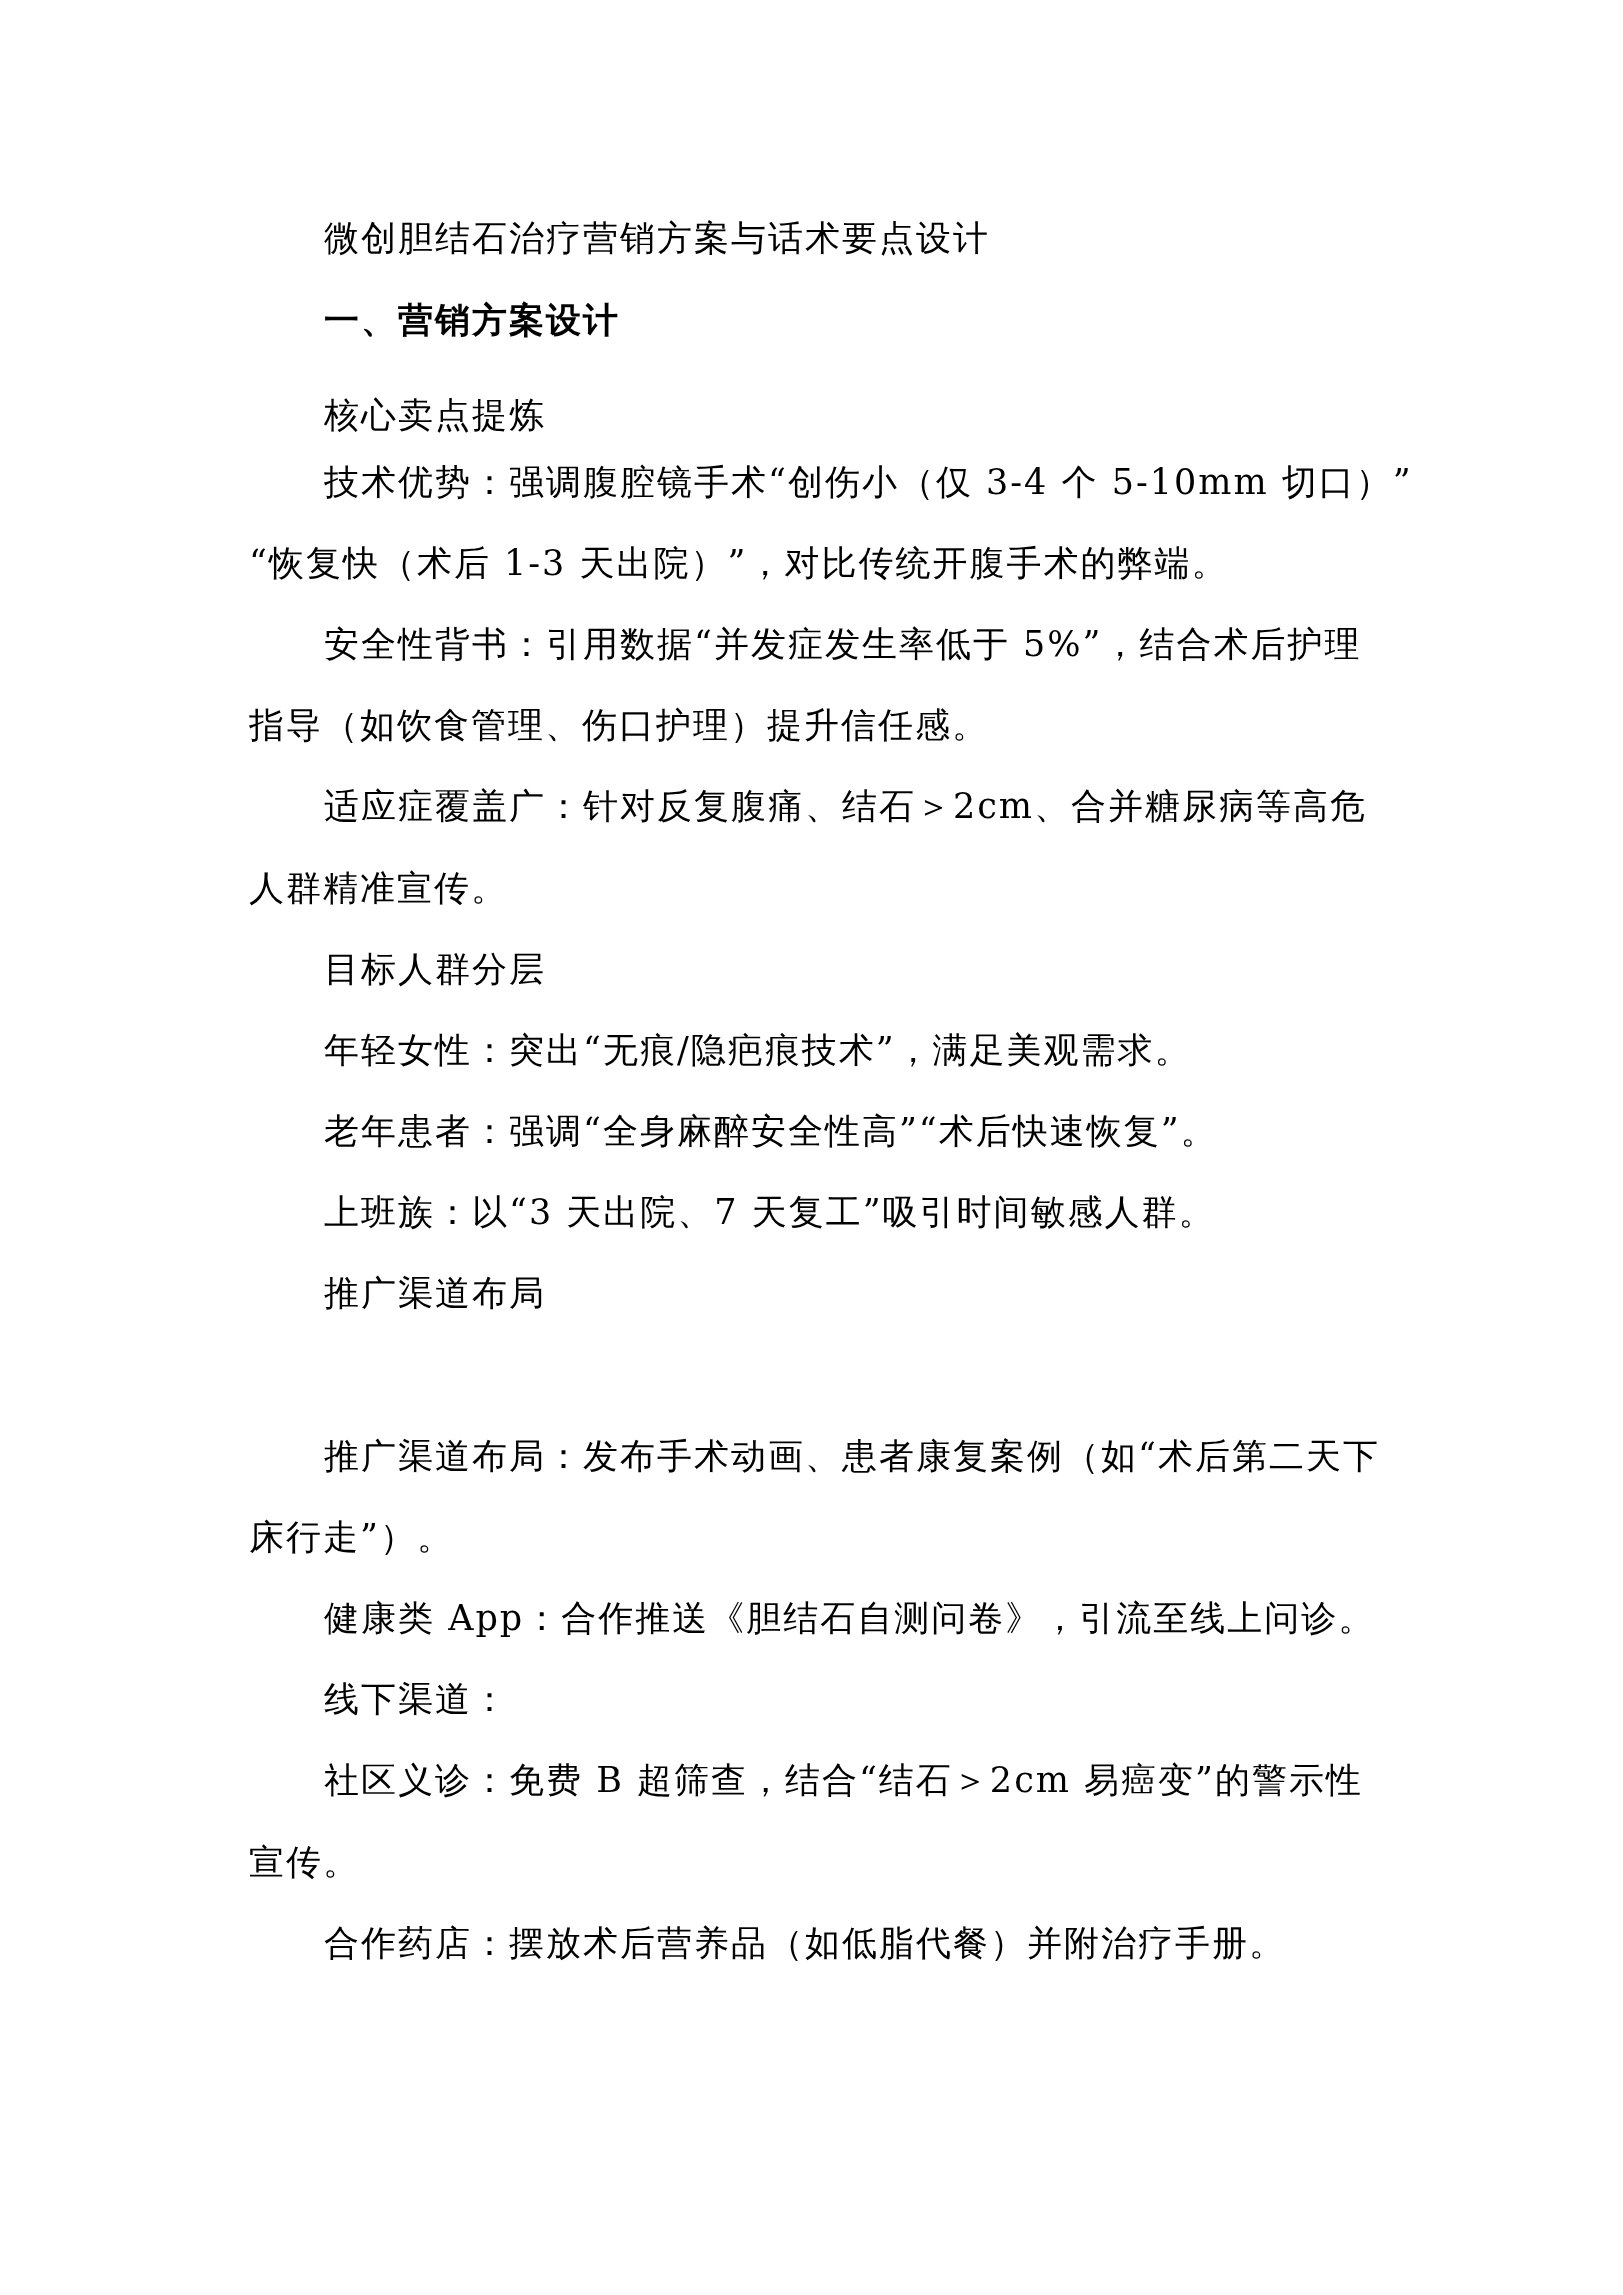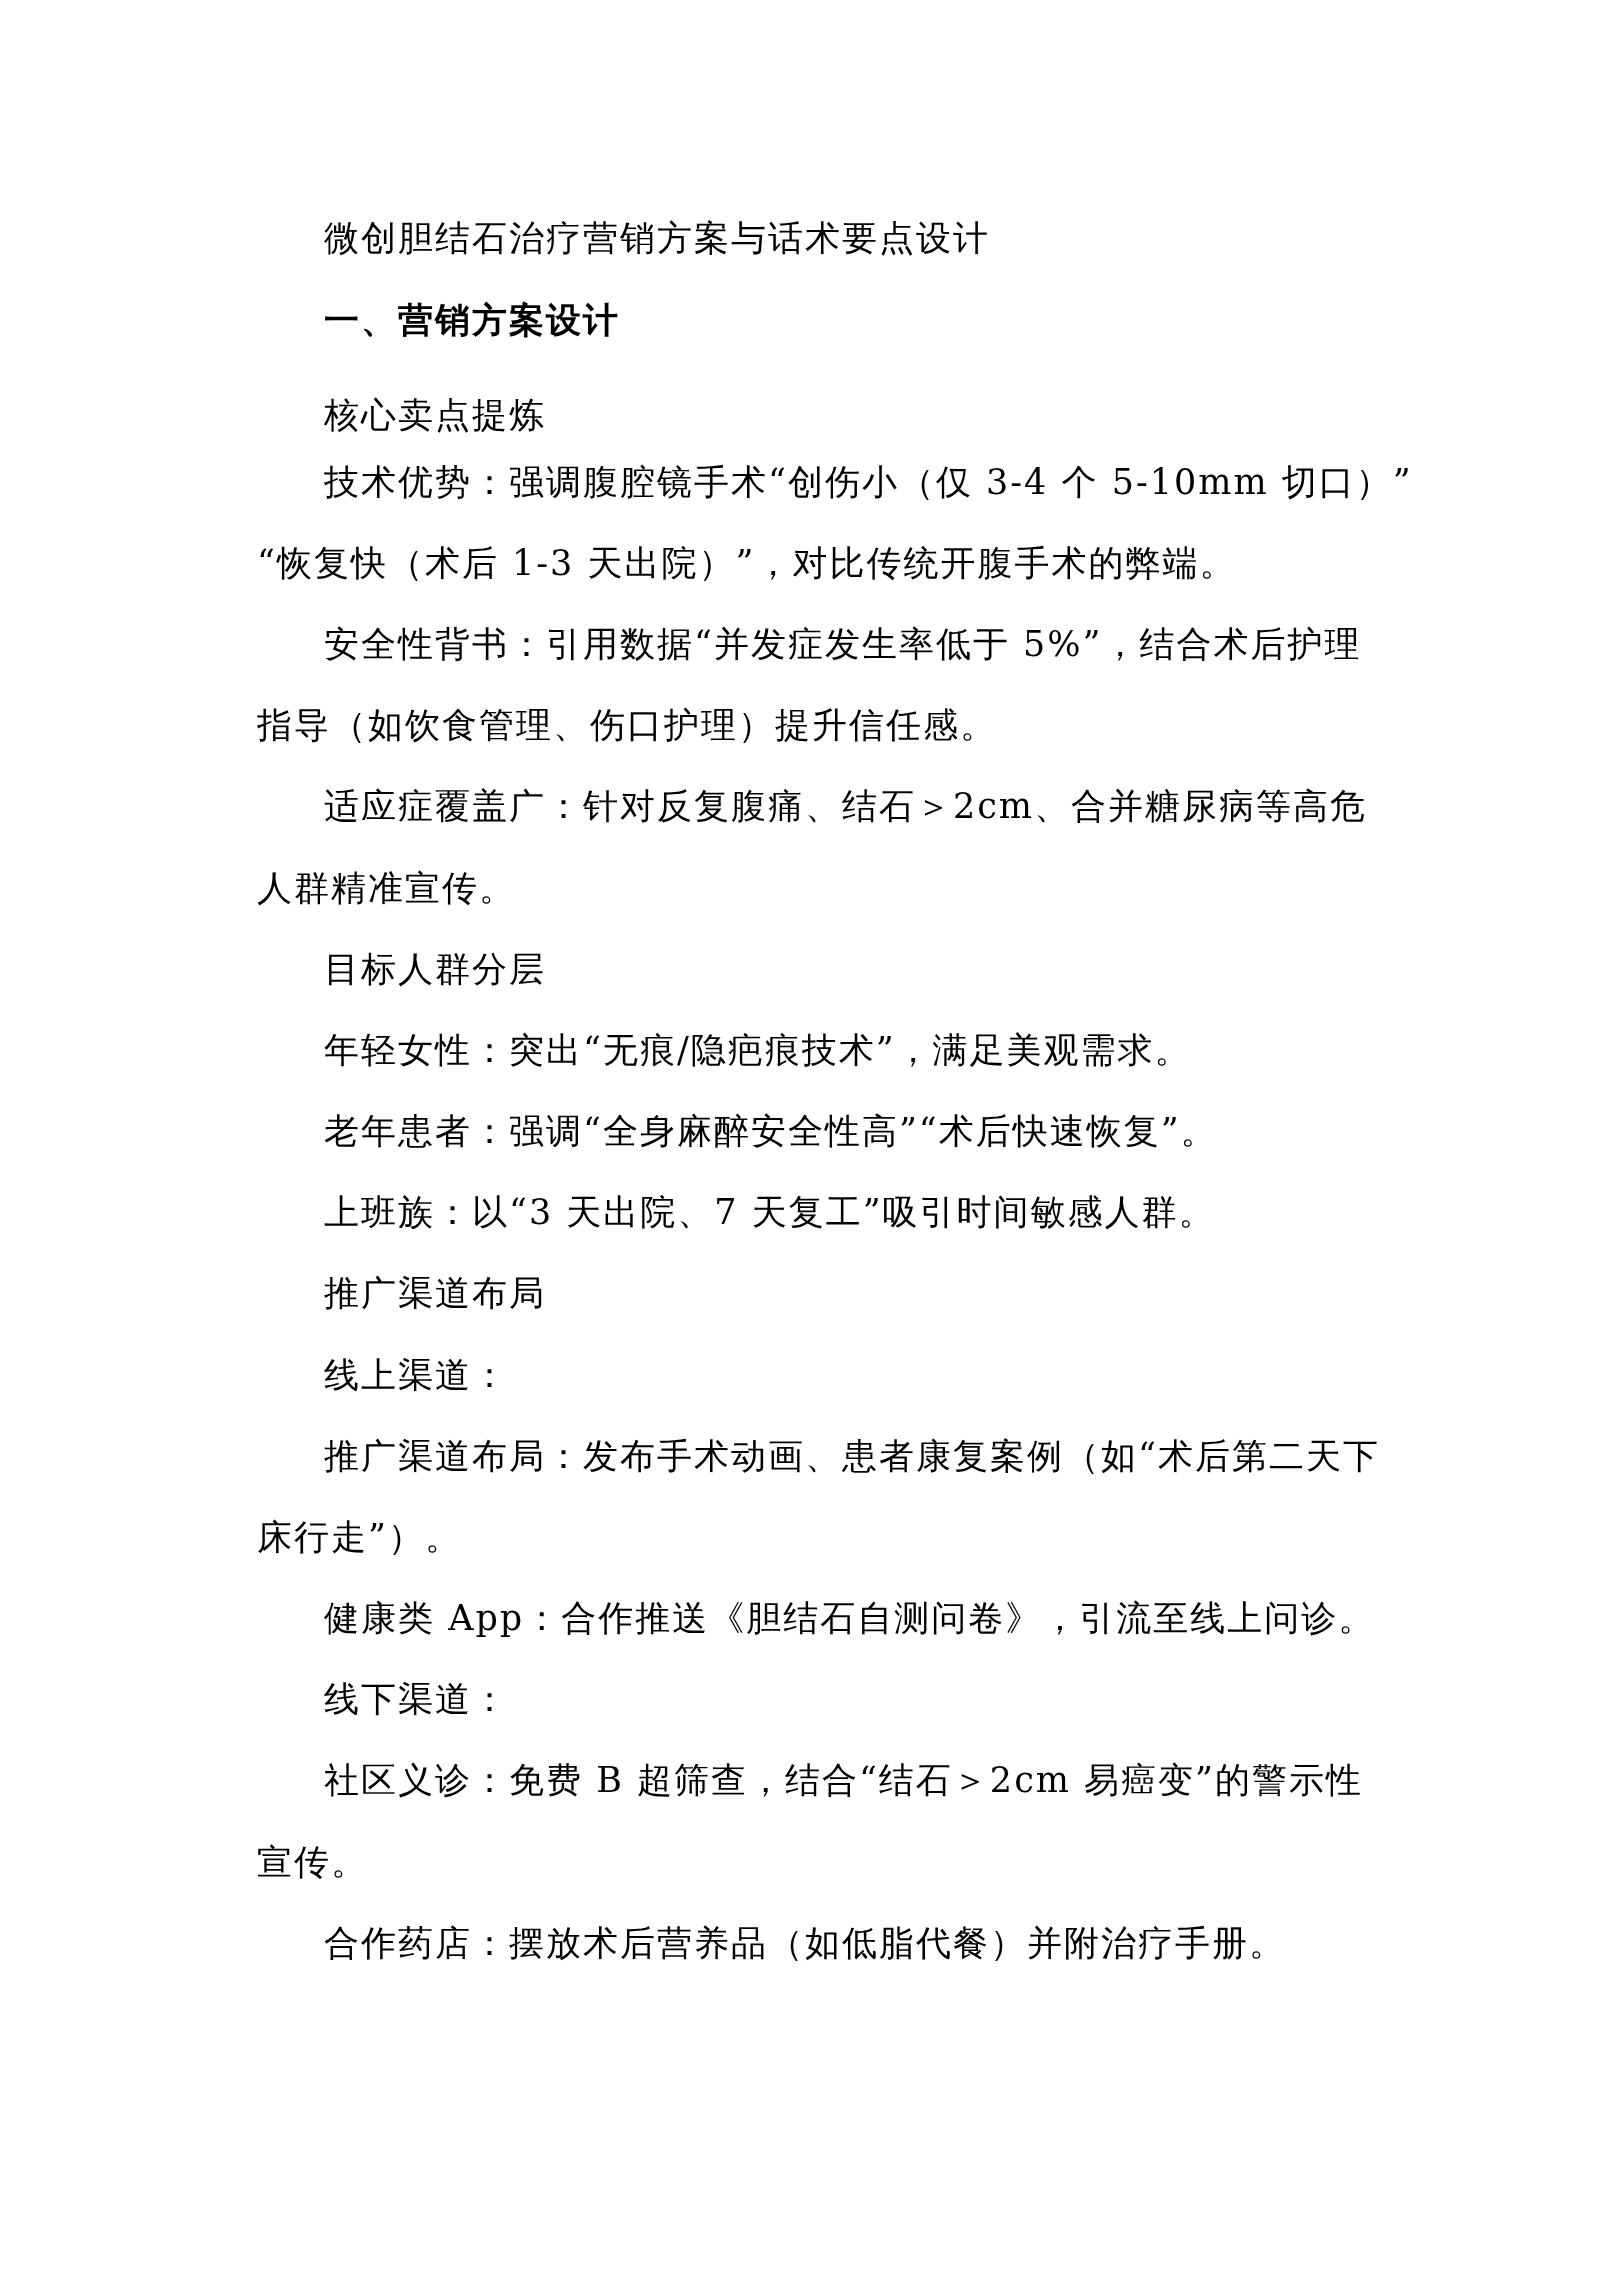--- a/index.html
+++ b/index.html
@@ -18,21 +18,21 @@
     .page {
       position: absolute;
       left: 0;
       top: 0;
       width: 1623px;
       height: 1764px;
       background: #ffffff;
     }
     .line {
       position: absolute;
-      left: 257px;
+      left: 249px;
       width: 1139px;
       height: 81px;
       line-height: 81px;
       font-size: 35px;
       letter-spacing: 2px;
       white-space: nowrap;
     }
     .indent { left: 324px; }
   </style>
 </head>
@@ -46,21 +46,20 @@
   <div class="line" style="top:523px;">“恢复快（术后 1-3 天出院）”，对比传统开腹手术的弊端。</div>
   <div class="line indent" style="top:604px;">安全性背书：引用数据“并发症发生率低于 5%”，结合术后护理</div>
   <div class="line" style="top:685px;">指导（如饮食管理、伤口护理）提升信任感。</div>
   <div class="line indent" style="top:766px;">适应症覆盖广：针对反复腹痛、结石＞2cm、合并糖尿病等高危</div>
   <div class="line" style="top:848px;">人群精准宣传。</div>
   <div class="line indent" style="top:929px;">目标人群分层</div>
   <div class="line indent" style="top:1010px;">年轻女性：突出“无痕/隐疤痕技术”，满足美观需求。</div>
   <div class="line indent" style="top:1091px;">老年患者：强调“全身麻醉安全性高”“术后快速恢复”。</div>
   <div class="line indent" style="top:1172px;">上班族：以“3 天出院、7 天复工”吸引时间敏感人群。</div>
   <div class="line indent" style="top:1253px;">推广渠道布局</div>
-  <div class="line indent" style="top:1335px;">线上渠道：</div>
   <div class="line indent" style="top:1416px;">推广渠道布局：发布手术动画、患者康复案例（如“术后第二天下</div>
   <div class="line" style="top:1497px;">床行走”）。</div>
   <div class="line indent" style="top:1659px;">线下渠道：</div>
   <div class="line indent" style="top:1578px;">健康类 App：合作推送《胆结石自测问卷》，引流至线上问诊。</div>
   <div class="line indent" style="top:1740px;">社区义诊：免费 B 超筛查，结合“结石＞2cm 易癌变”的警示性</div>
   <div class="line" style="top:1822px;">宣传。</div>
   <div class="line indent" style="top:1903px;">合作药店：摆放术后营养品（如低脂代餐）并附治疗手册。</div>
 </div>
 
 

